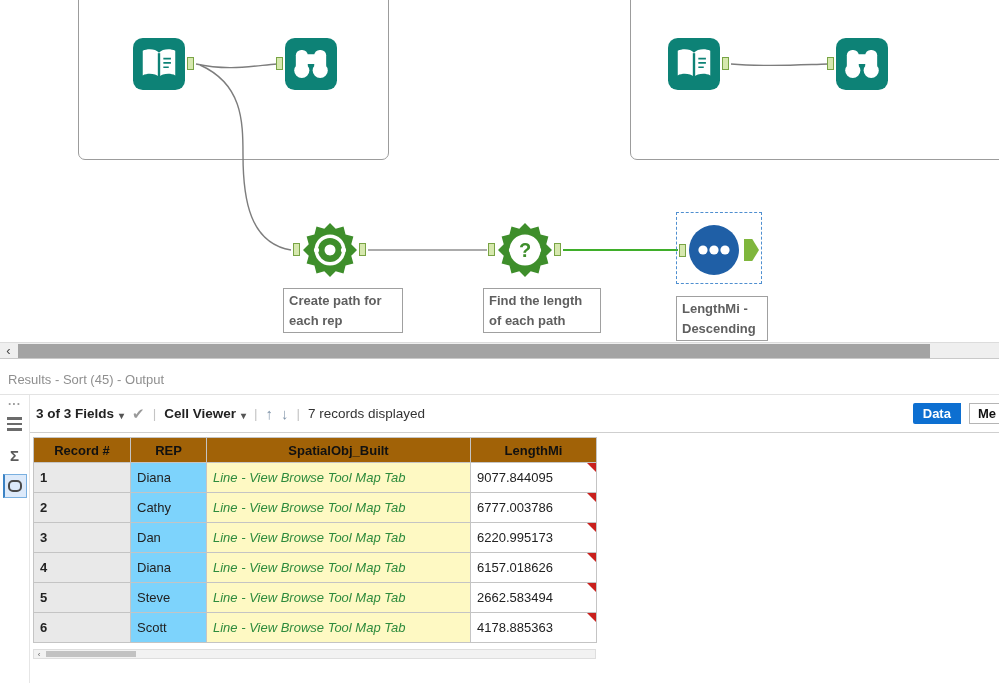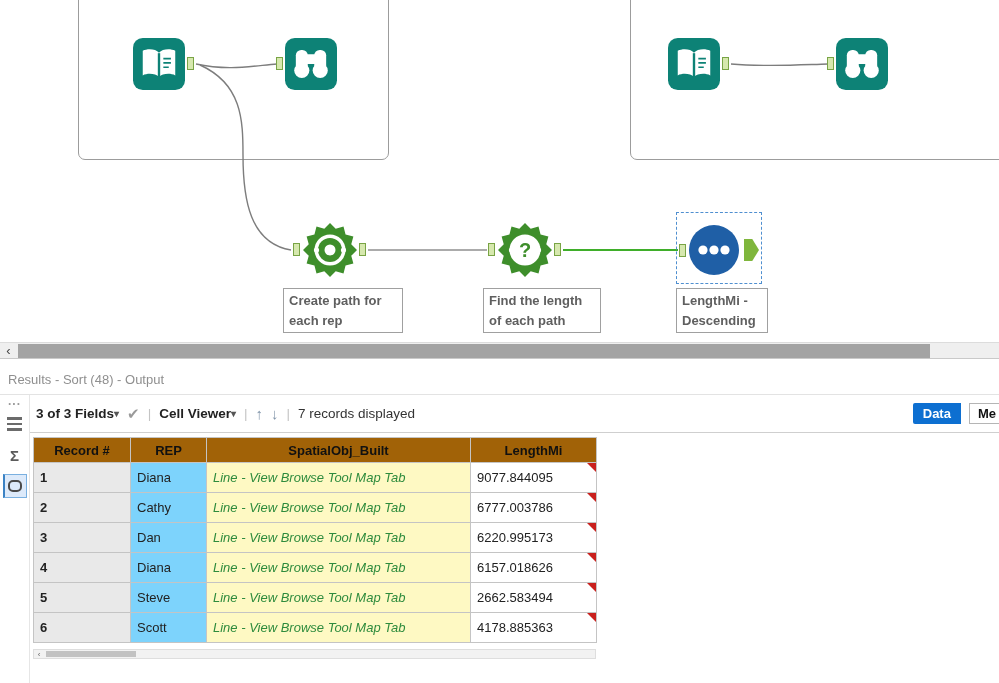--- a/index.html
+++ b/index.html
@@ -42,21 +42,21 @@
   .strip-dots{color:#9a9a9a;font-size:12px;font-weight:bold;letter-spacing:1px;line-height:8px;}
   .strip-icon{width:24px;height:24px;display:flex;align-items:center;justify-content:center;
     color:#5b5b5b;font-size:15px;font-weight:bold;border:1px solid transparent;}
   .strip-icon .bars{display:flex;flex-direction:column;gap:3px;}
   .strip-icon .bars i{display:block;width:15px;height:2.5px;background:#6b6b6b;}
   .strip-icon.selected{background:#ddeafa;border:1px solid #7ab0e0;border-left:2px solid #3b82c4;}
   .strip-icon .lasso{display:block;width:14px;height:12px;border:2px solid #4a4a4a;border-radius:5px;}
   .results-main{flex:1;display:flex;flex-direction:column;overflow:hidden;}
   .results-toolbar{height:38px;display:flex;align-items:center;gap:8px;padding:0 0 0 6px;
     border-bottom:1px solid #cfcfcf;font-size:13.5px;color:#222;}
-  .tb-item{display:flex;align-items:center;font-weight:bold;cursor:default;}
+  .tb-item{display:flex;align-items:flex-end;gap:5px;font-weight:bold;cursor:default;}
   .caret{font-size:10px;color:#555;}
   .tb-check{color:#9a9a9a;font-size:15px;}
   .tb-sep{color:#c4c4c4;font-weight:normal;}
   .tb-arrow{color:#8497ab;font-size:15px;font-weight:bold;}
   .tb-text{color:#333;}
   .tb-spacer{flex:1;}
   .tab-data{background:var(--tab-blue);color:#fff;font-weight:bold;font-size:13px;
     padding:3px 10px;border-radius:2px 0 0 2px;}
   .tab-meta{background:#fff;border:1px solid #b5b5b5;color:#111;font-weight:bold;font-size:13px;
     padding:2px 8px;margin-right:-6px;white-space:nowrap;}
@@ -173,30 +173,30 @@
       <circle cx="15" cy="26" r="4.6" fill="#fff"></circle>
       <circle cx="26" cy="26" r="4.6" fill="#fff"></circle>
       <circle cx="37" cy="26" r="4.6" fill="#fff"></circle>
     </svg>
   </div>
   <div class="anchor" style="left:679px;top:244px"></div>
   <div class="big-out-arrow" style="left:744px;top:239px"></div>
 
   <div class="tool-label" style="left:283px;top:288px;width:120px">Create path for each rep</div>
   <div class="tool-label" style="left:483px;top:288px;width:118px">Find the length of each path</div>
-  <div class="tool-label" style="left:676px;top:288px;width:92px">LengthMi - Descending</div>
+  <div class="tool-label" style="left:676px;top:296px;width:92px">LengthMi - Descending</div>
 </section>
 
 <div class="canvas-scrollbar">
   <div class="sb-arrow">‹</div>
   <div class="sb-thumb"></div>
 </div>
 
 <section class="results">
-  <div class="results-title">Results - Sort (48) - Output</div>
+  <div class="results-title">Results - Sort (45) - Output</div>
 
   <div class="results-body">
     <div class="side-strip">
       <div class="strip-dots">...</div>
       <div class="strip-icon">
         <div class="bars">
             <i></i>
             <i></i>
             <i></i>
           </div>

